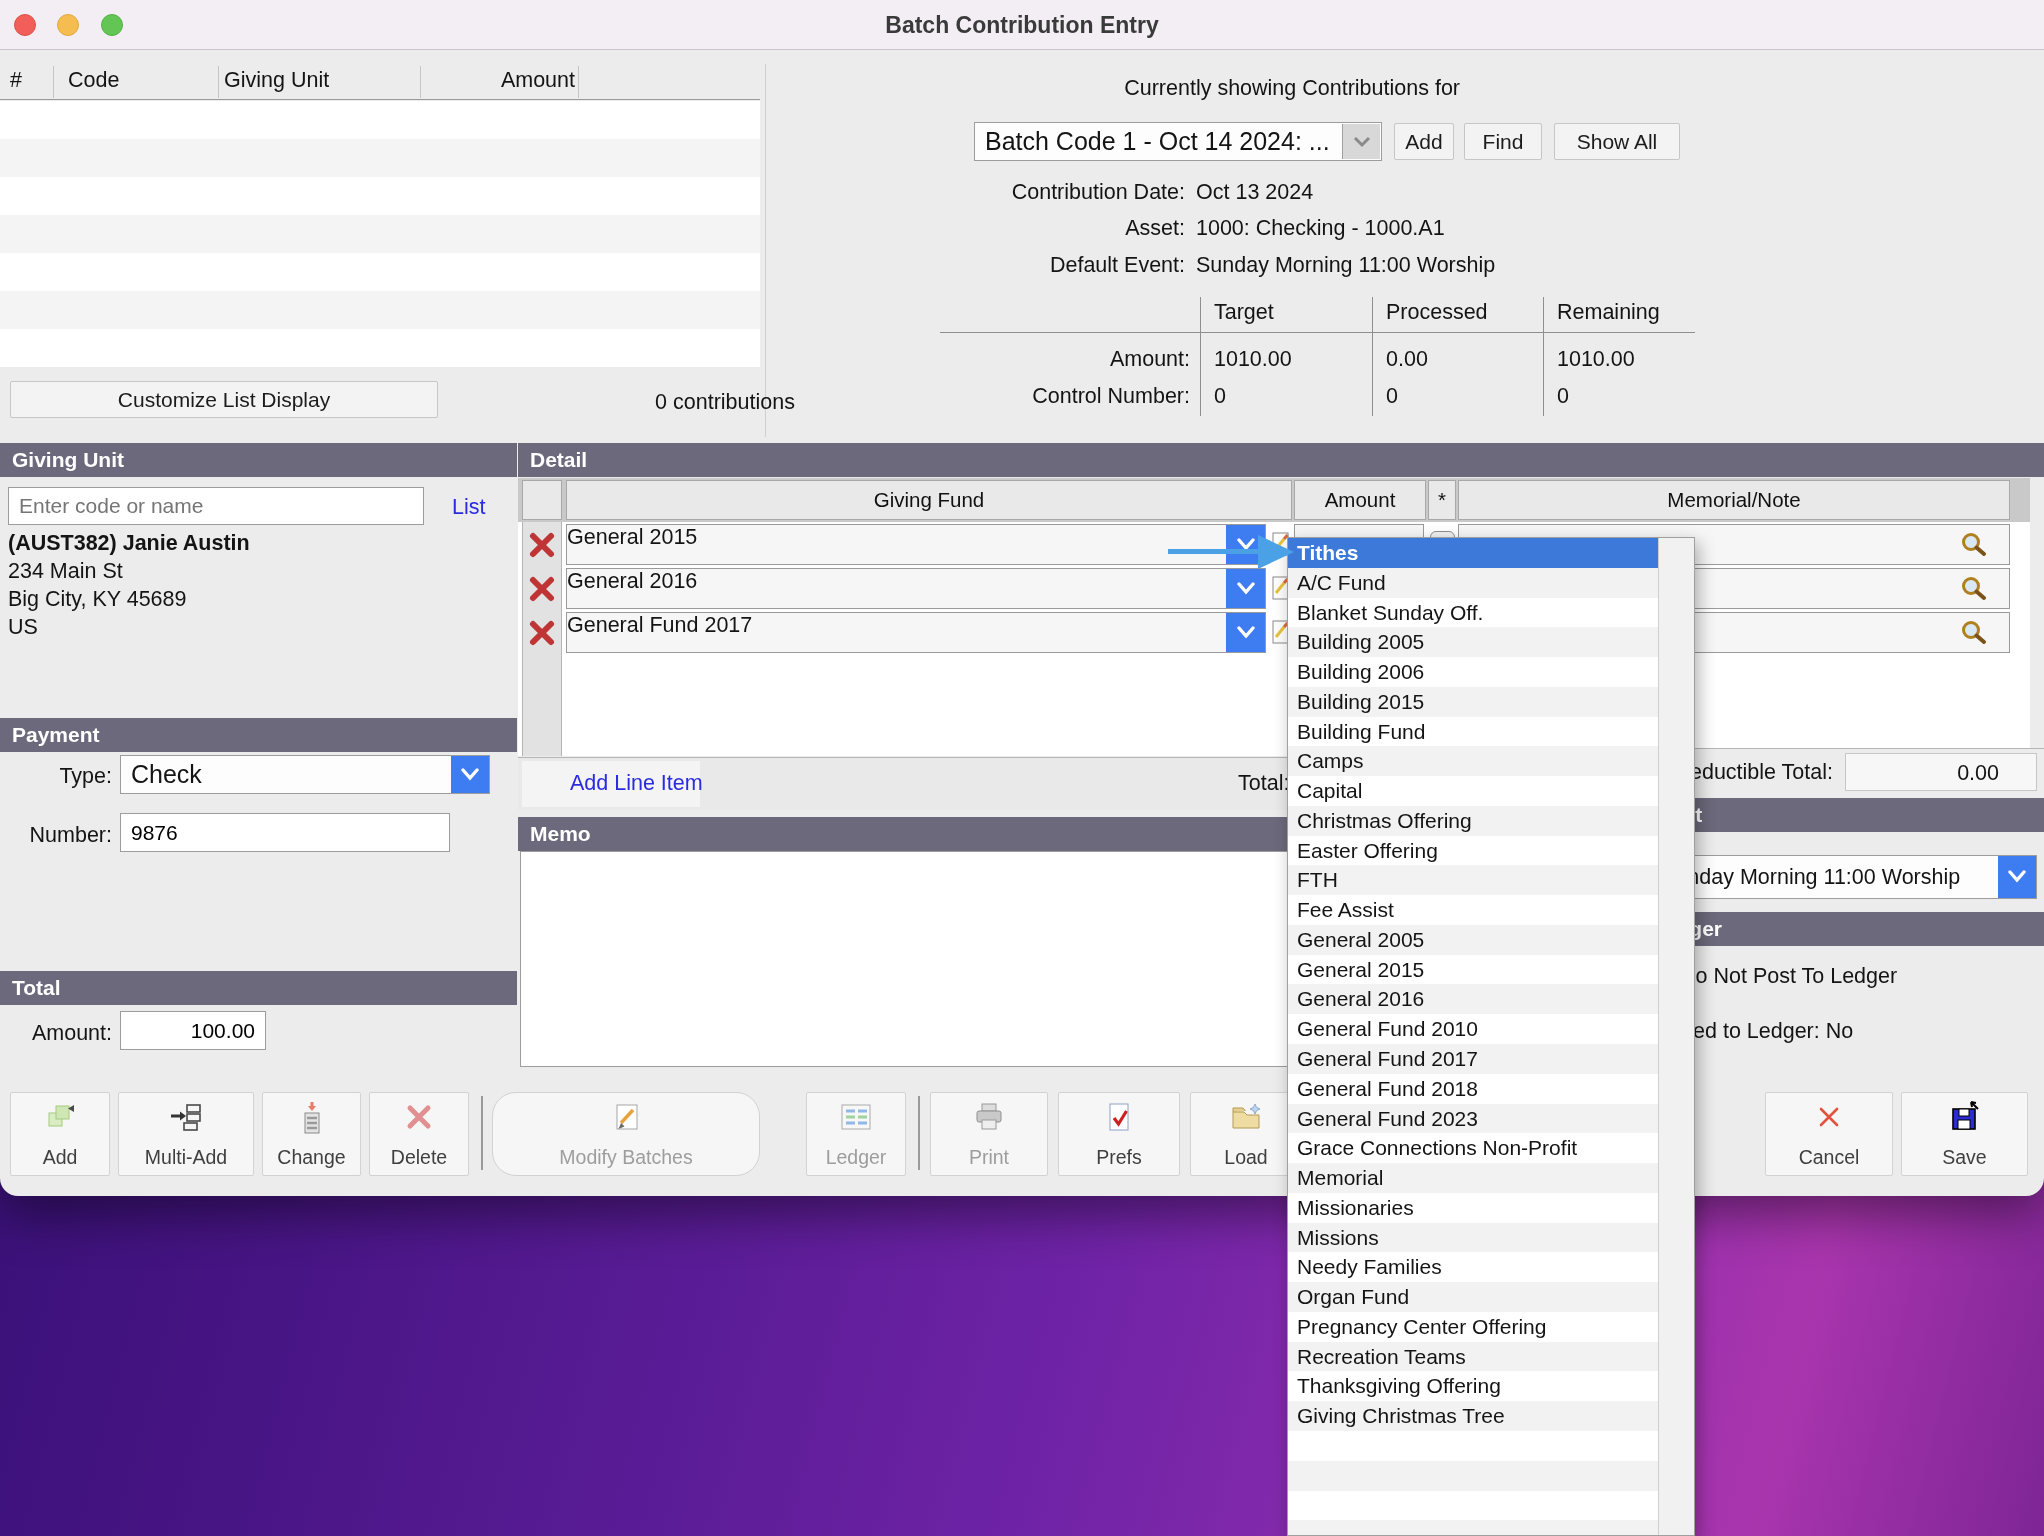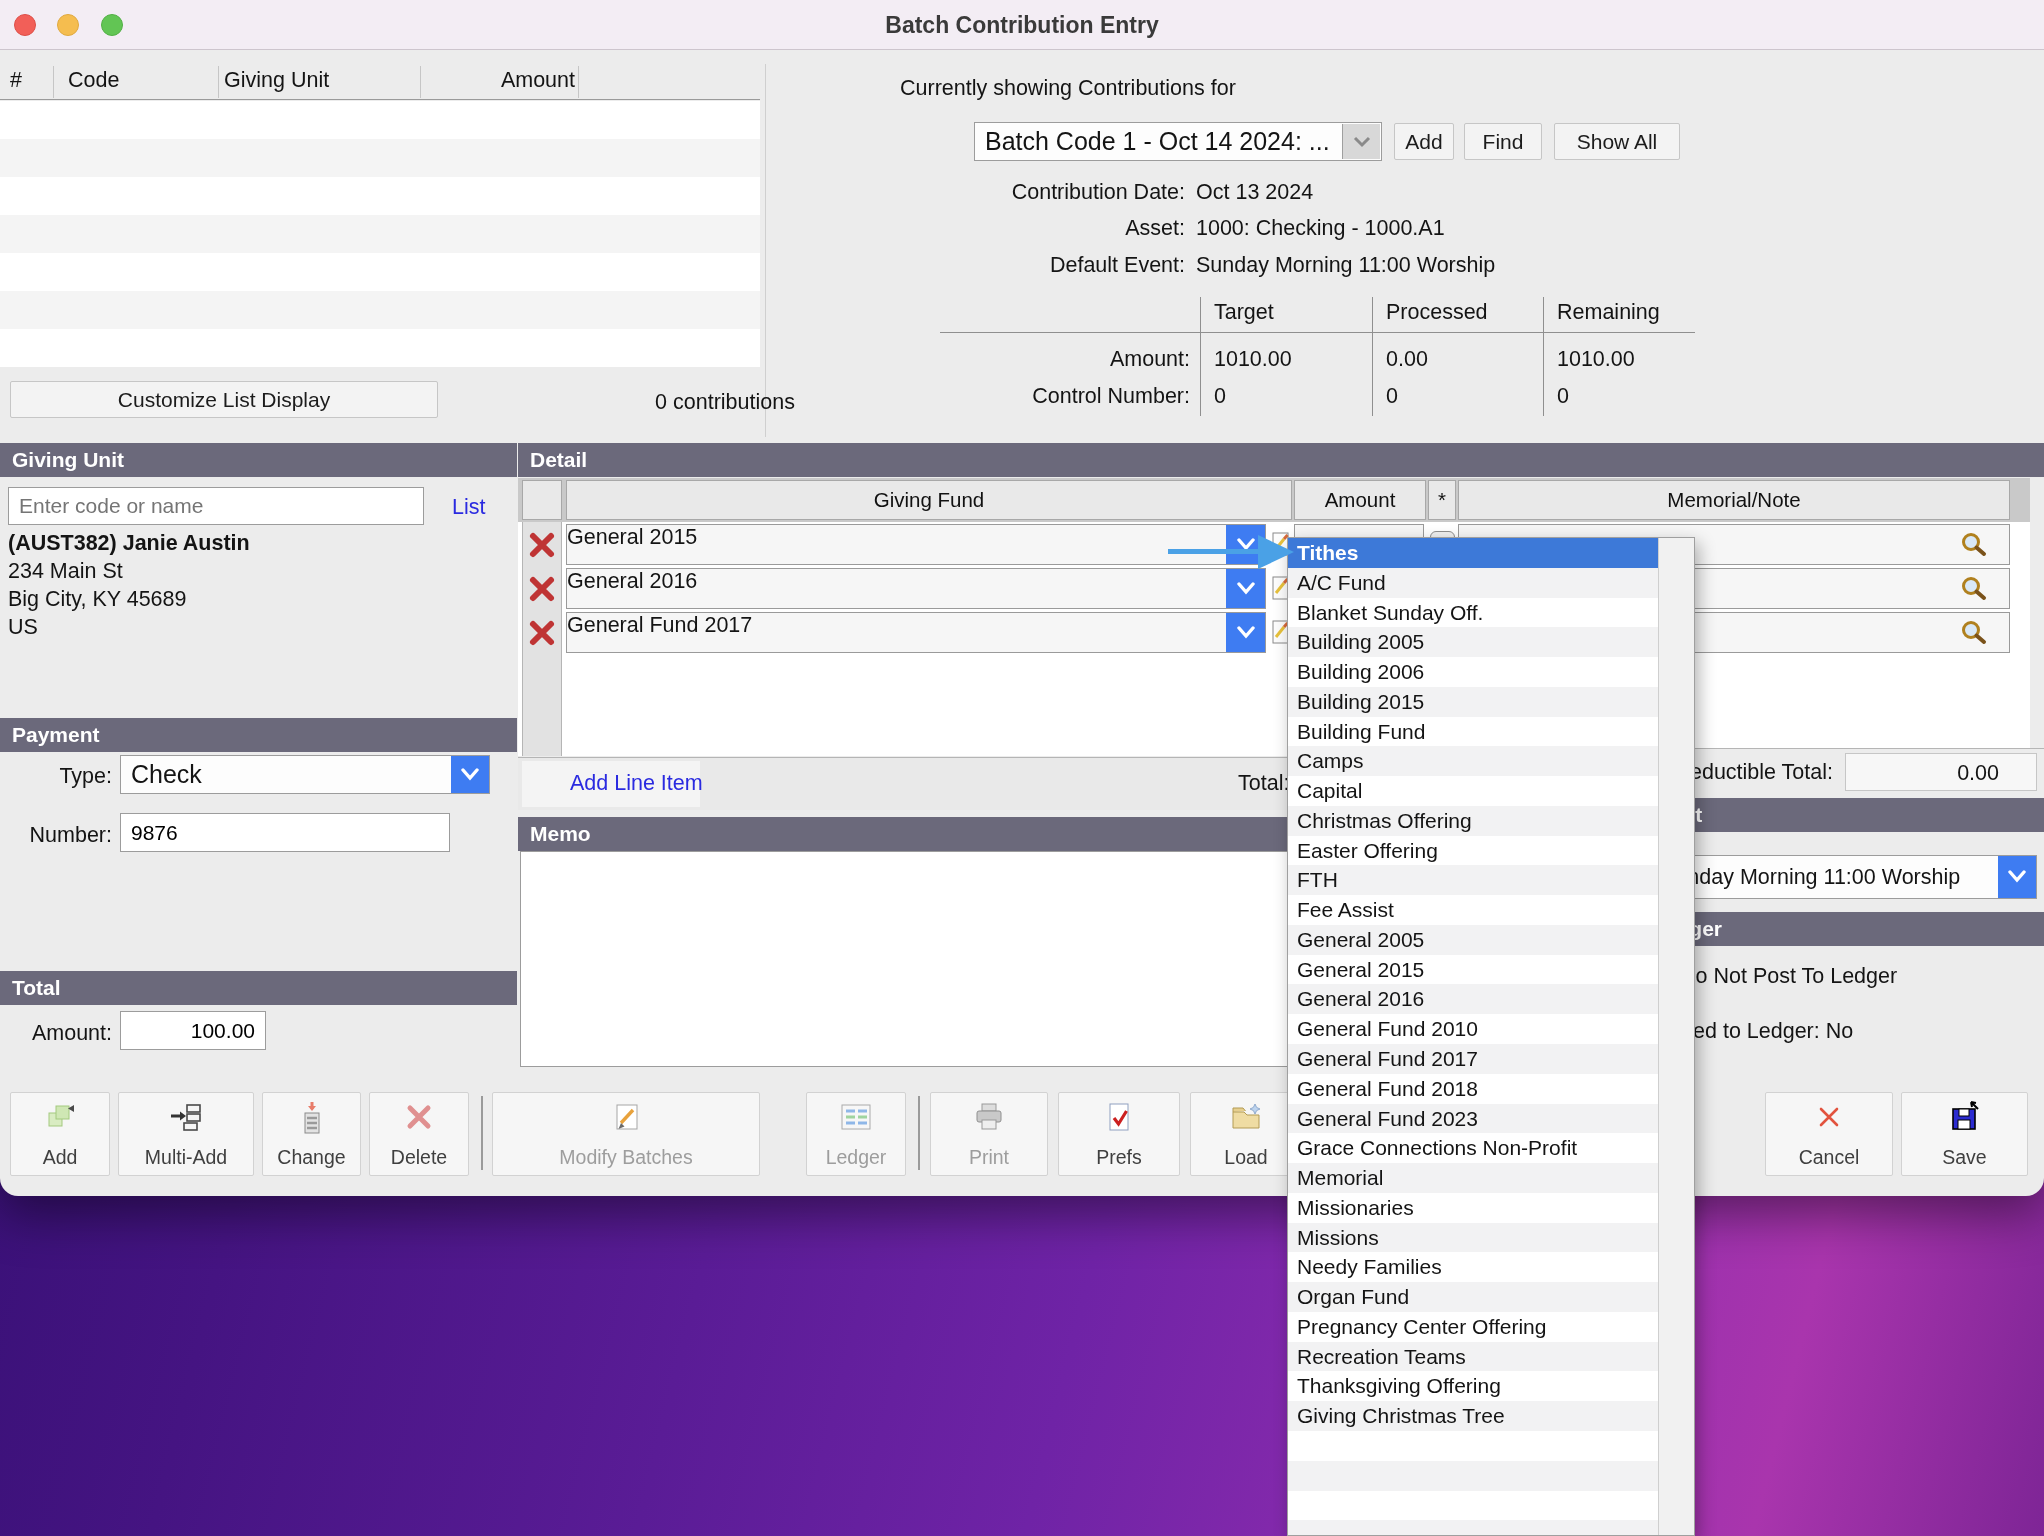--- a/index.html
+++ b/index.html
@@ -62,21 +62,21 @@
   <div class="abs tick" style="left:578px;top:2px;height:32px;"></div>
 </div>
 <div class="abs stripes" style="left:0;top:101px;width:760px;height:266px;"></div>
 <div class="abs" style="left:765px;top:64px;width:1px;height:373px;background:#cfcfcf;"></div>
 
 <div class="abs btn" style="left:10px;top:381px;width:428px;height:37px;">
   <span>Customize List Display</span>
 </div>
 <div class="abs lbl" style="left:560px;top:390px;width:330px;text-align:center;">0 contributions</div>
 
-<div class="abs lbl" style="left:900px;top:76px;width:560px;text-align:left;">Currently showing Contributions for</div>
+<div class="abs lbl" style="left:900px;top:76px;width:560px;text-align:right;">Currently showing Contributions for</div>
 
 <div class="abs selectbox" style="left:974px;top:122px;width:408px;height:39px;">
   <div class="stext">Batch Code 1 - Oct 14 2024: ...</div>
   <div class="graybtn">
     <svg width="20" height="14" viewBox="0 0 20 14">
         <polyline points="3,3 10,10 17,3" fill="none" stroke="#8a8a8a" stroke-width="3"></polyline>
       </svg>
   </div>
 </div>
 <div class="abs btn" style="left:1394px;top:123px;width:60px;height:37px;">
@@ -311,21 +311,21 @@
     </svg>
   <span class="tlabel">Change</span>
 </div>
 <div class="abs toolbtn" style="left:369px;top:1092px;width:100px;height:84px;">
   <svg width="32" height="32" viewBox="0 0 32 32">
       <path d="M7 7 L25 25 M25 7 L7 25" stroke="#e09090" stroke-width="5" stroke-linecap="round"></path>
     </svg>
   <span class="tlabel">Delete</span>
 </div>
 <div class="abs tdiv" style="left:481px;top:1096px;height:74px;"></div>
-<div class="abs toolbtn disabled" style="left:492px;top:1092px;width:268px;height:84px;">
+<div class="abs toolbtn disabled" style="left:492px;top:1092px;width:268px;height:84px;border-radius:24px;">
   <svg width="34" height="32" viewBox="0 0 34 32">
       <rect x="8" y="4" width="20" height="24" fill="#fff" stroke="#a5a5a5"></rect>
       <path d="M12 22 L24 9" stroke="#e8a23c" stroke-width="3.4"></path>
       <path d="M12 22 l-2.5 6 6 -2.5 z" fill="#6a6a6a"></path>
     </svg>
   <span class="tlabel">Modify Batches</span>
 </div>
 <div class="abs toolbtn disabled" style="left:806px;top:1092px;width:100px;height:84px;">
   <svg width="36" height="32" viewBox="0 0 36 32">
       <rect x="4" y="4" width="28" height="24" fill="#f7f7f7" stroke="#aaa"></rect>

